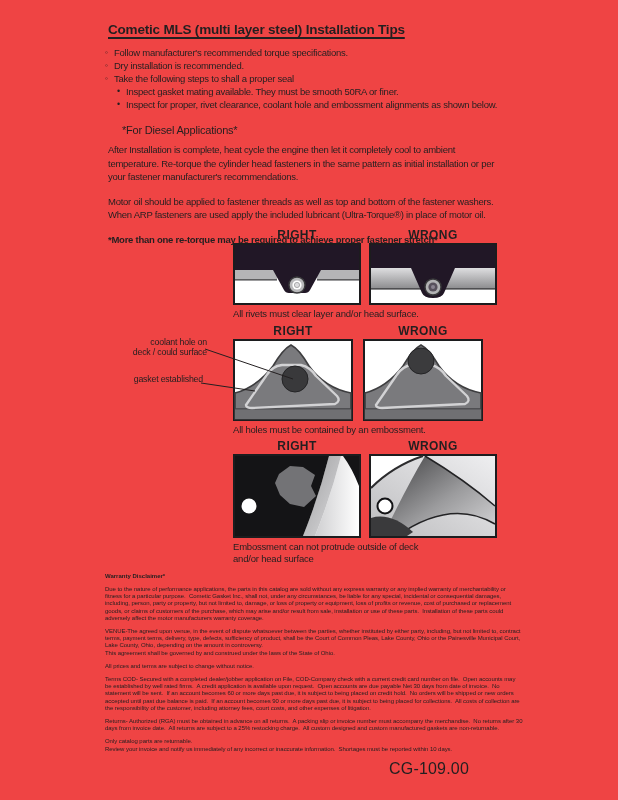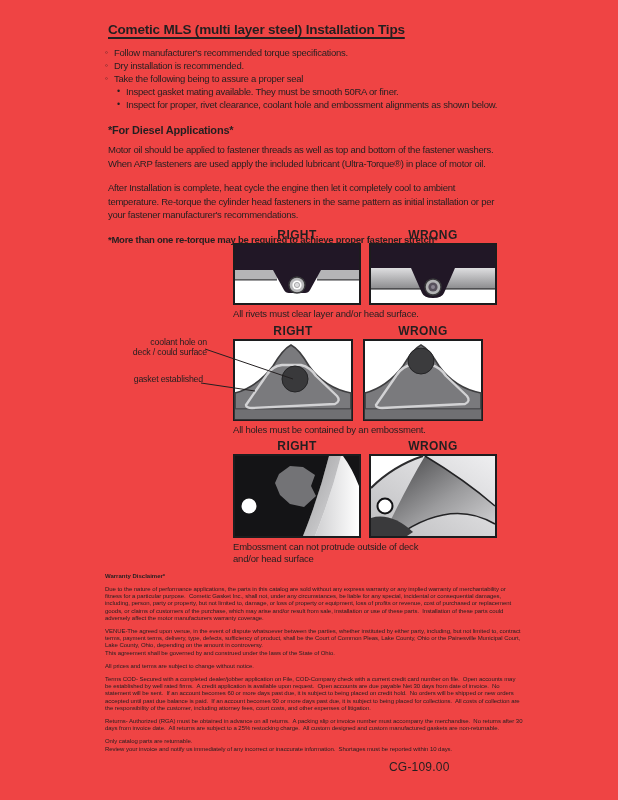--- a/index.html
+++ b/index.html
@@ -8,21 +8,21 @@
 
   
   .top-block{position:absolute;left:105px;top:22px;width:402px;}
   .doc-title{font-size:13.5px;font-weight:bold;letter-spacing:-0.2px;
     text-decoration:underline;text-decoration-thickness:1.5px;text-underline-offset:3px;
     margin:0 0 9px 3px;white-space:nowrap;}
   .bullet-row{display:flex;align-items:flex-start;font-size:9.5px;letter-spacing:-0.25px;line-height:13px;}
   .bullet-row .bmark{flex:0 0 9px;font-size:8px;line-height:13px;text-align:left;}
   .bullet-row.sub{margin-left:12px;}
   .bullet-row.sub .bmark{flex:0 0 9px;font-size:9px;}
-  .diesel-heading{font-size:11px;font-weight:bold;letter-spacing:-0.2px;margin:13px 0 7px 3px;}
+  .diesel-heading{font-size:11px;font-weight:normal;letter-spacing:-0.2px;margin:13px 0 7px 17px;}
   .para{font-size:9.5px;letter-spacing:-0.25px;line-height:13.5px;margin:0 0 11px 3px;width:397px;white-space:pre-wrap;}
   .note{margin-bottom:0;font-weight:bold;}
 
   
   .figures{position:absolute;left:233px;top:229px;width:270px;}
   .figure{margin-bottom:5px;}
   .fig-heads{display:flex;}
   .fig-heads span{display:block;text-align:center;font-size:12px;font-weight:bold;letter-spacing:0.4px;line-height:13px;}
   .w128 .fig-heads span{width:128px;}
   .w128 .fig-heads span + span{margin-left:8px;}
@@ -38,55 +38,55 @@
   .lbl-coolant{right:calc(100% + 26px);top:12px;width:92px;}
   .lbl-emboss{right:calc(100% + 30px);top:49px;width:100px;}
   .callout-lines{position:absolute;left:-132px;top:14px;pointer-events:none;}
 
   
   .disclaimer{position:absolute;left:105px;top:573px;width:418px;}
   .disclaimer h4{font-size:6px;font-weight:bold;margin:0 0 7px 0;letter-spacing:0;}
   .disclaimer p{font-size:6px;line-height:7.2px;letter-spacing:-0.05px;margin:0 0 6px 0;white-space:pre-wrap;}
 
   
-  .footer-code{position:absolute;left:389px;top:760px;font-size:12px;letter-spacing:0.2px;}
+  .footer-code{position:absolute;left:389px;top:760px;font-size:16px;letter-spacing:0.2px;}
 </style>
 </head>
 <body>
 
 <div class="sheet">
 
   <div class="top-block">
     <h1 class="doc-title">Cometic MLS (multi layer steel) Installation Tips</h1>
 
     <div class="bullet-row">
       <span class="bmark">◦</span>
       <span>Follow manufacturer's recommended torque specifications.</span>
     </div>
     <div class="bullet-row">
       <span class="bmark">◦</span>
       <span>Dry installation is recommended.</span>
     </div>
     <div class="bullet-row">
       <span class="bmark">◦</span>
-      <span>Take the following being to assure a proper seal</span>
+      <span>Take the following steps to shall a proper seal</span>
     </div>
     <div class="bullet-row sub">
       <span class="bmark">•</span>
       <span>Inspect gasket mating available.  They must be smooth 50RA or finer.</span>
     </div>
     <div class="bullet-row sub">
       <span class="bmark">•</span>
       <span>Inspect for proper, rivet clearance, coolant hole and embossment alignments as shown below.</span>
     </div>
 
     <h2 class="diesel-heading">*For Diesel Applications*</h2>
+    <p class="para">After Installation is complete, heat cycle the engine then let it completely cool to ambient temperature. Re-torque the cylinder head fasteners in the same pattern as initial installation or per your fastener manufacturer's recommendations.</p>
     <p class="para">Motor oil should be applied to fastener threads as well as top and bottom of the fastener washers.
 When ARP fasteners are used apply the included lubricant (Ultra-Torque®) in place of motor oil.</p>
-    <p class="para">After Installation is complete, heat cycle the engine then let it completely cool to ambient temperature. Re-torque the cylinder head fasteners in the same pattern as initial installation or per your fastener manufacturer's recommendations.</p>
     <p class="para note">*More than one re-torque may be required to achieve proper fastener stretch*</p>
   </div>
 
   <div class="figures">
 
     <div class="figure w128">
       <div class="fig-heads">
         <span>RIGHT</span>
         <span>WRONG</span>
       </div>

